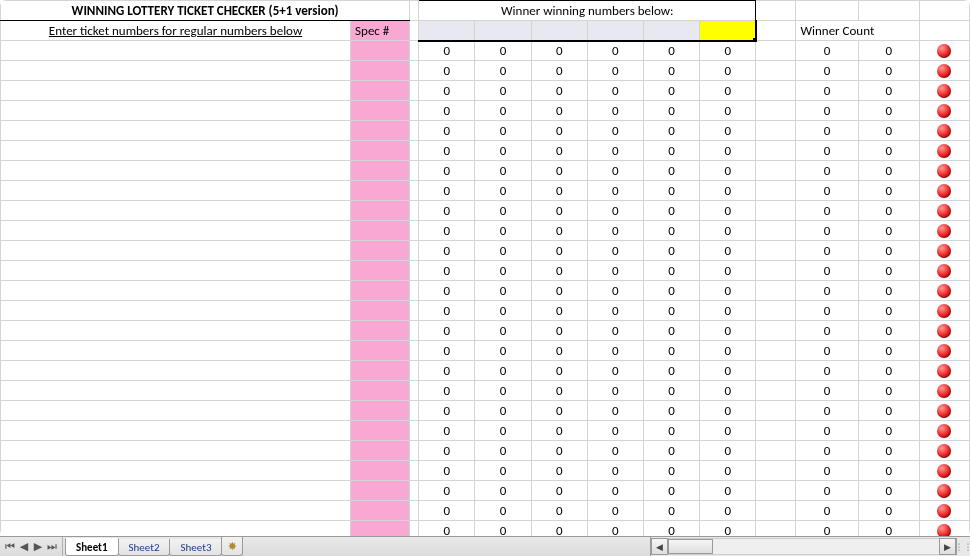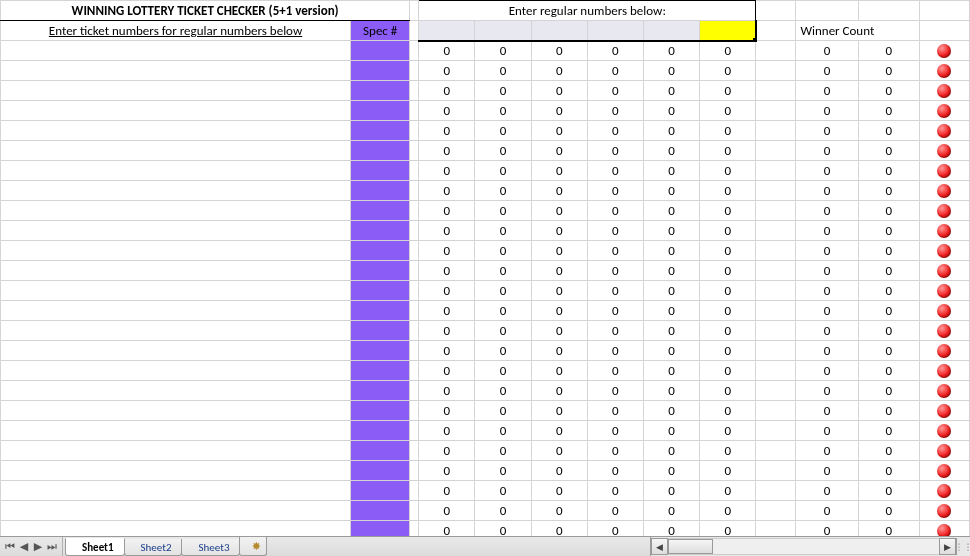--- a/index.html
+++ b/index.html
@@ -13,20 +13,21 @@
   .viewport {
     width: 970px;
     height: 556px;
     position: relative;
     background: #fff;
   }
   .grid-area {
     position: absolute;
     top: 0; left: 0; right: 0; bottom: 20px;
     overflow: hidden;
+    border-radius: 6px;
   }
   table.sheet {
     border-collapse: collapse;
     table-layout: fixed;
     width: 100%;
   }
   table.sheet td {
     border: 1px solid #d4d4d4;
     height: 20px;
     padding: 0 4px;
@@ -46,22 +47,22 @@
   .title-cell {
     font-weight: bold;
     text-align: center;
     border-bottom: 1px solid #000 !important;
   }
   .hdr-cell {
     text-align: center;
     text-decoration: underline;
   }
   .spec-col {
-    background: #8b5cf6;
-    text-align: center;
+    background: #f9a8d4;
+    text-align: left;
   }
   .spec-hdr { font-weight: normal; }
 
   .enter-winning {
     text-align: center;
     border-top: 1px solid #000 !important;
     border-left: 1px solid #000 !important;
     border-right: 1px solid #000 !important;
   }
   .input-row td.input-cell {
@@ -122,21 +123,21 @@
     width: 12px; text-align: center;
     color: #555;
     cursor: default;
   }
   .tabs {
     display: flex;
     align-items: flex-end;
     padding-left: 2px;
   }
   .tab {
-    padding: 2px 10px 1px 16px;
+    padding: 2px 10px 1px 10px;
     border: 1px solid #9a9a9a;
     border-top: none;
     background: linear-gradient(#f2f2f2, #e3e3e3);
     margin-right: -1px;
     color: #1a3e8b;
     cursor: default;
     position: relative;
     border-bottom-left-radius: 3px;
     border-bottom-right-radius: 3px;
   }
@@ -206,21 +207,21 @@
         <col class="col-gap2">
           <col class="col-w1">
           <col class="col-w2">
           <col class="col-ind">
       </colgroup>
       <tbody id="tbody">
 
         <tr>
           <td class="title-cell" colspan="2">WINNING LOTTERY TICKET CHECKER (5+1 version)</td>
           <td></td>
-          <td class="enter-winning" colspan="6">Enter regular numbers below:</td>
+          <td class="enter-winning" colspan="6">Winner winning numbers below:</td>
           <td></td>
           <td></td>
           <td></td>
           <td></td>
         </tr>
 
         <tr class="input-row">
           <td class="hdr-cell">Enter ticket numbers for regular numbers below</td>
           <td class="spec-col spec-hdr">Spec #</td>
           <td></td>

